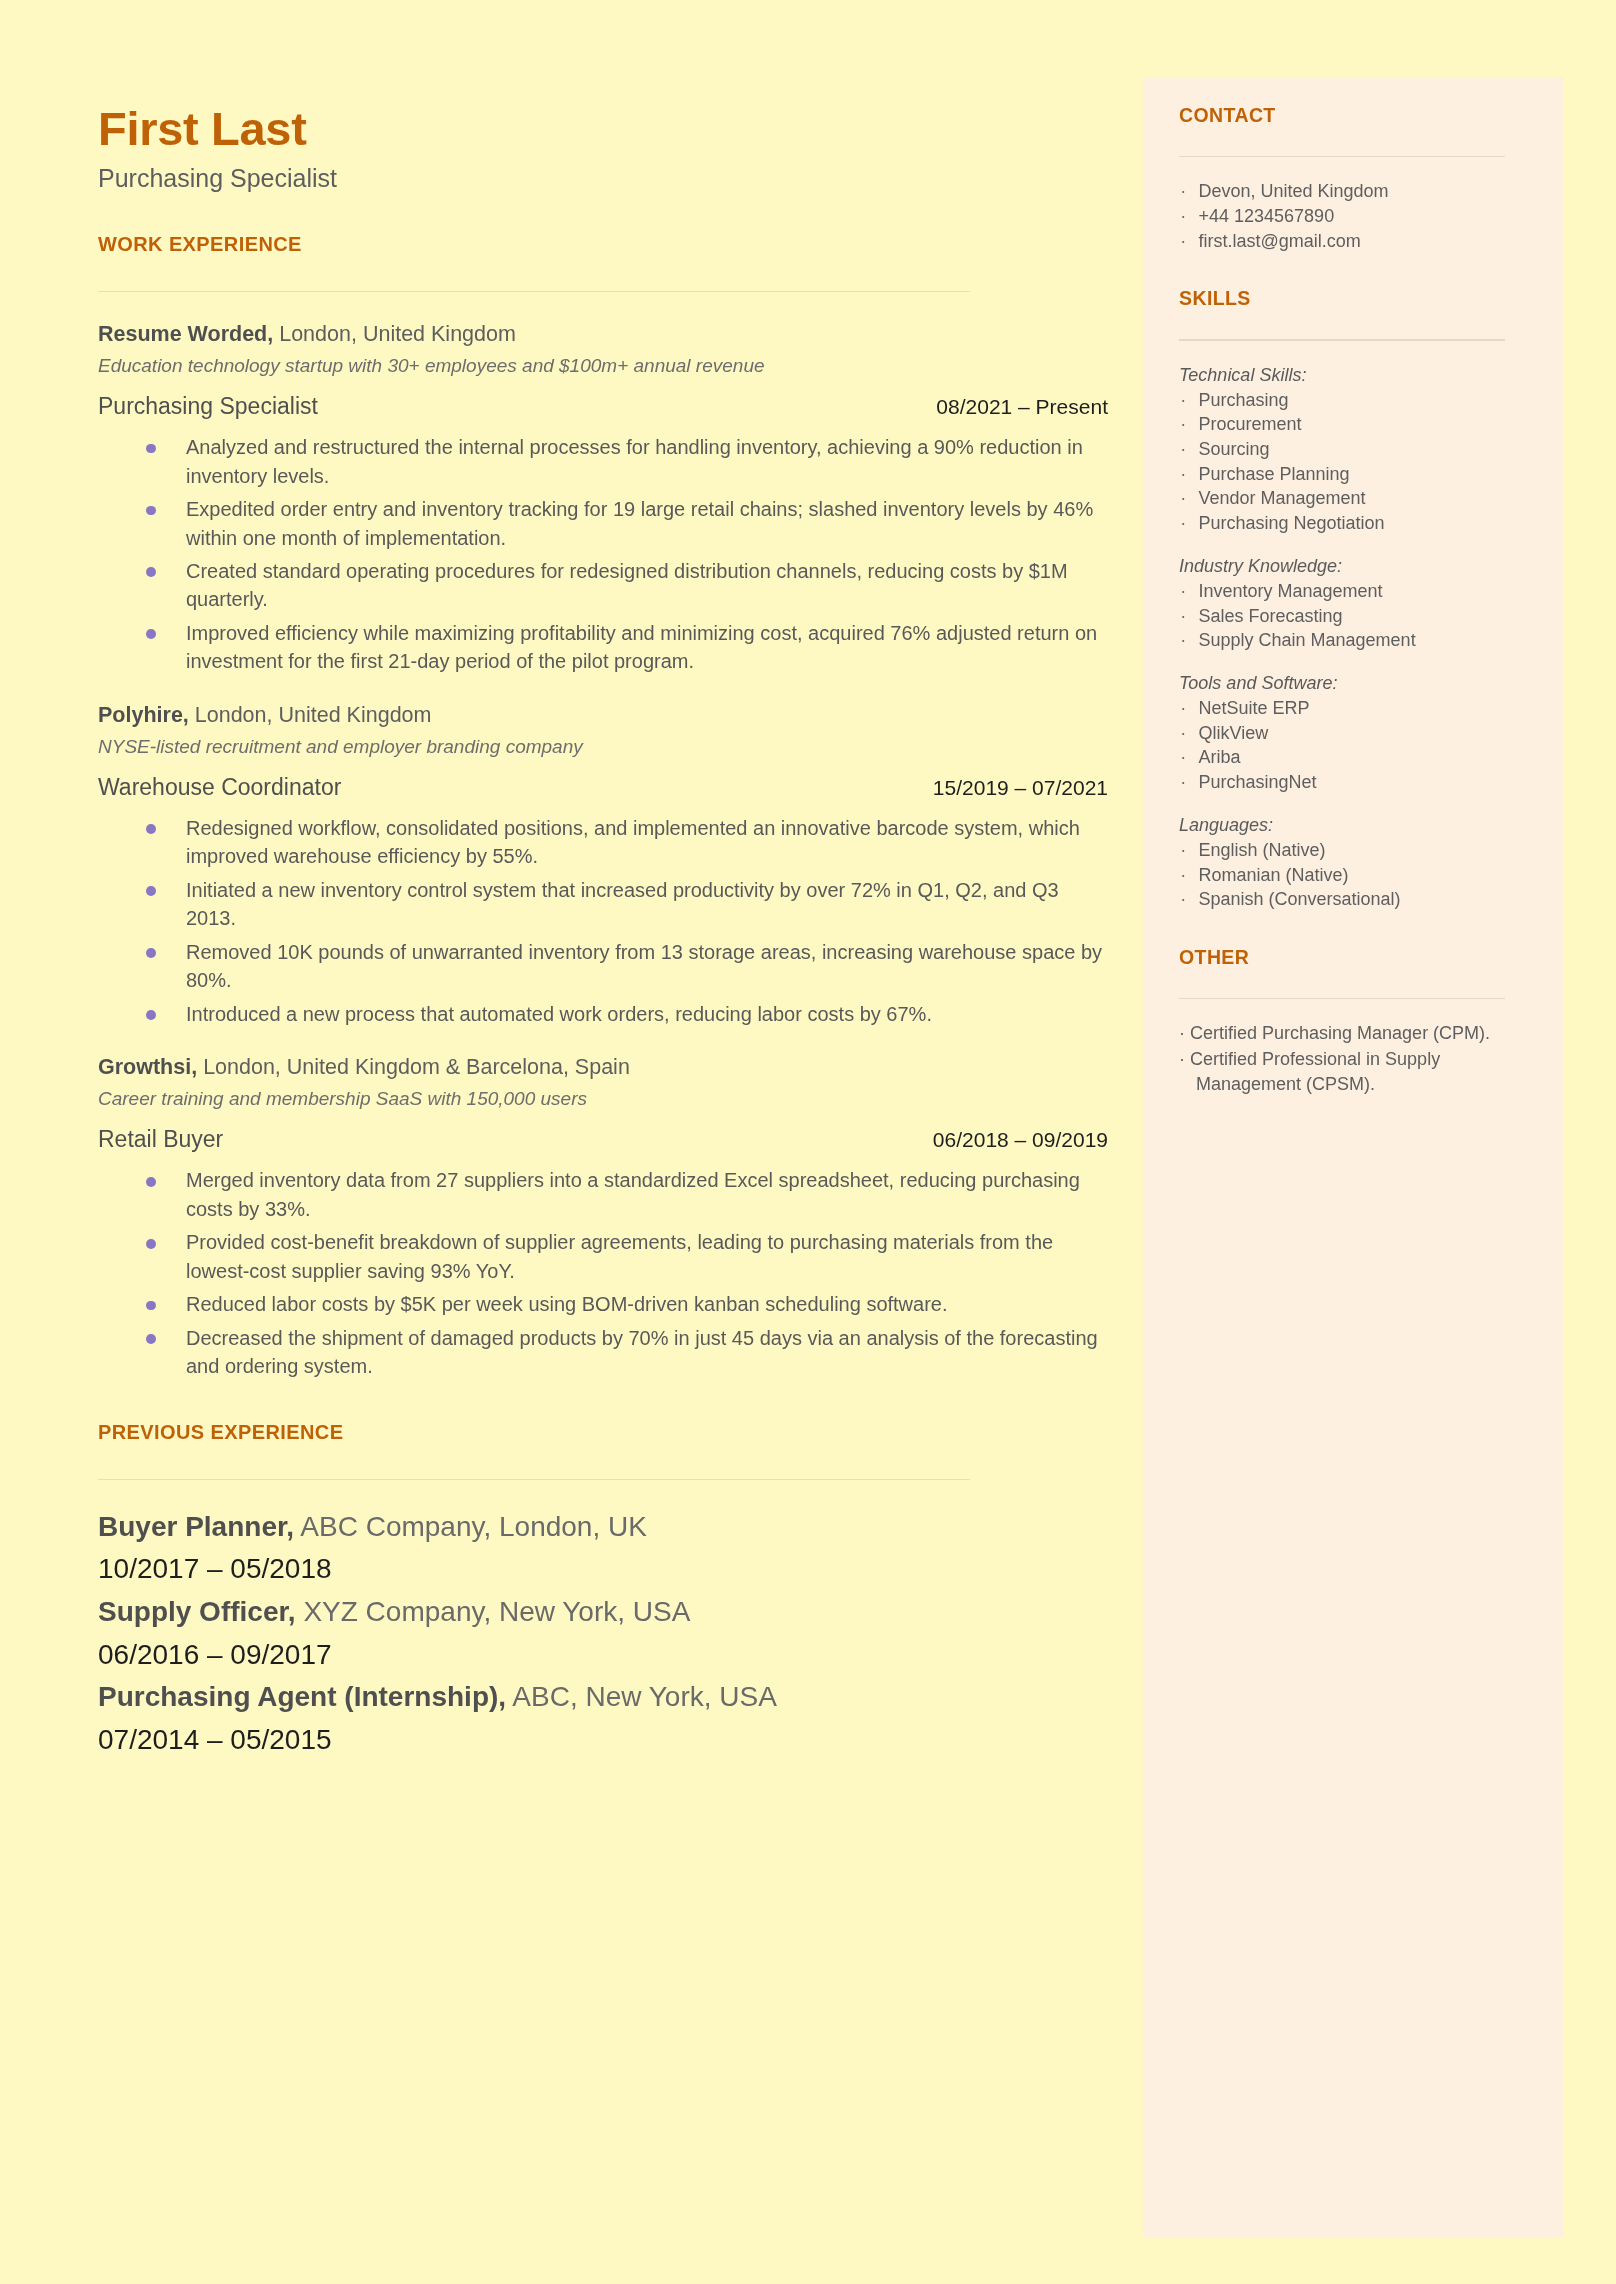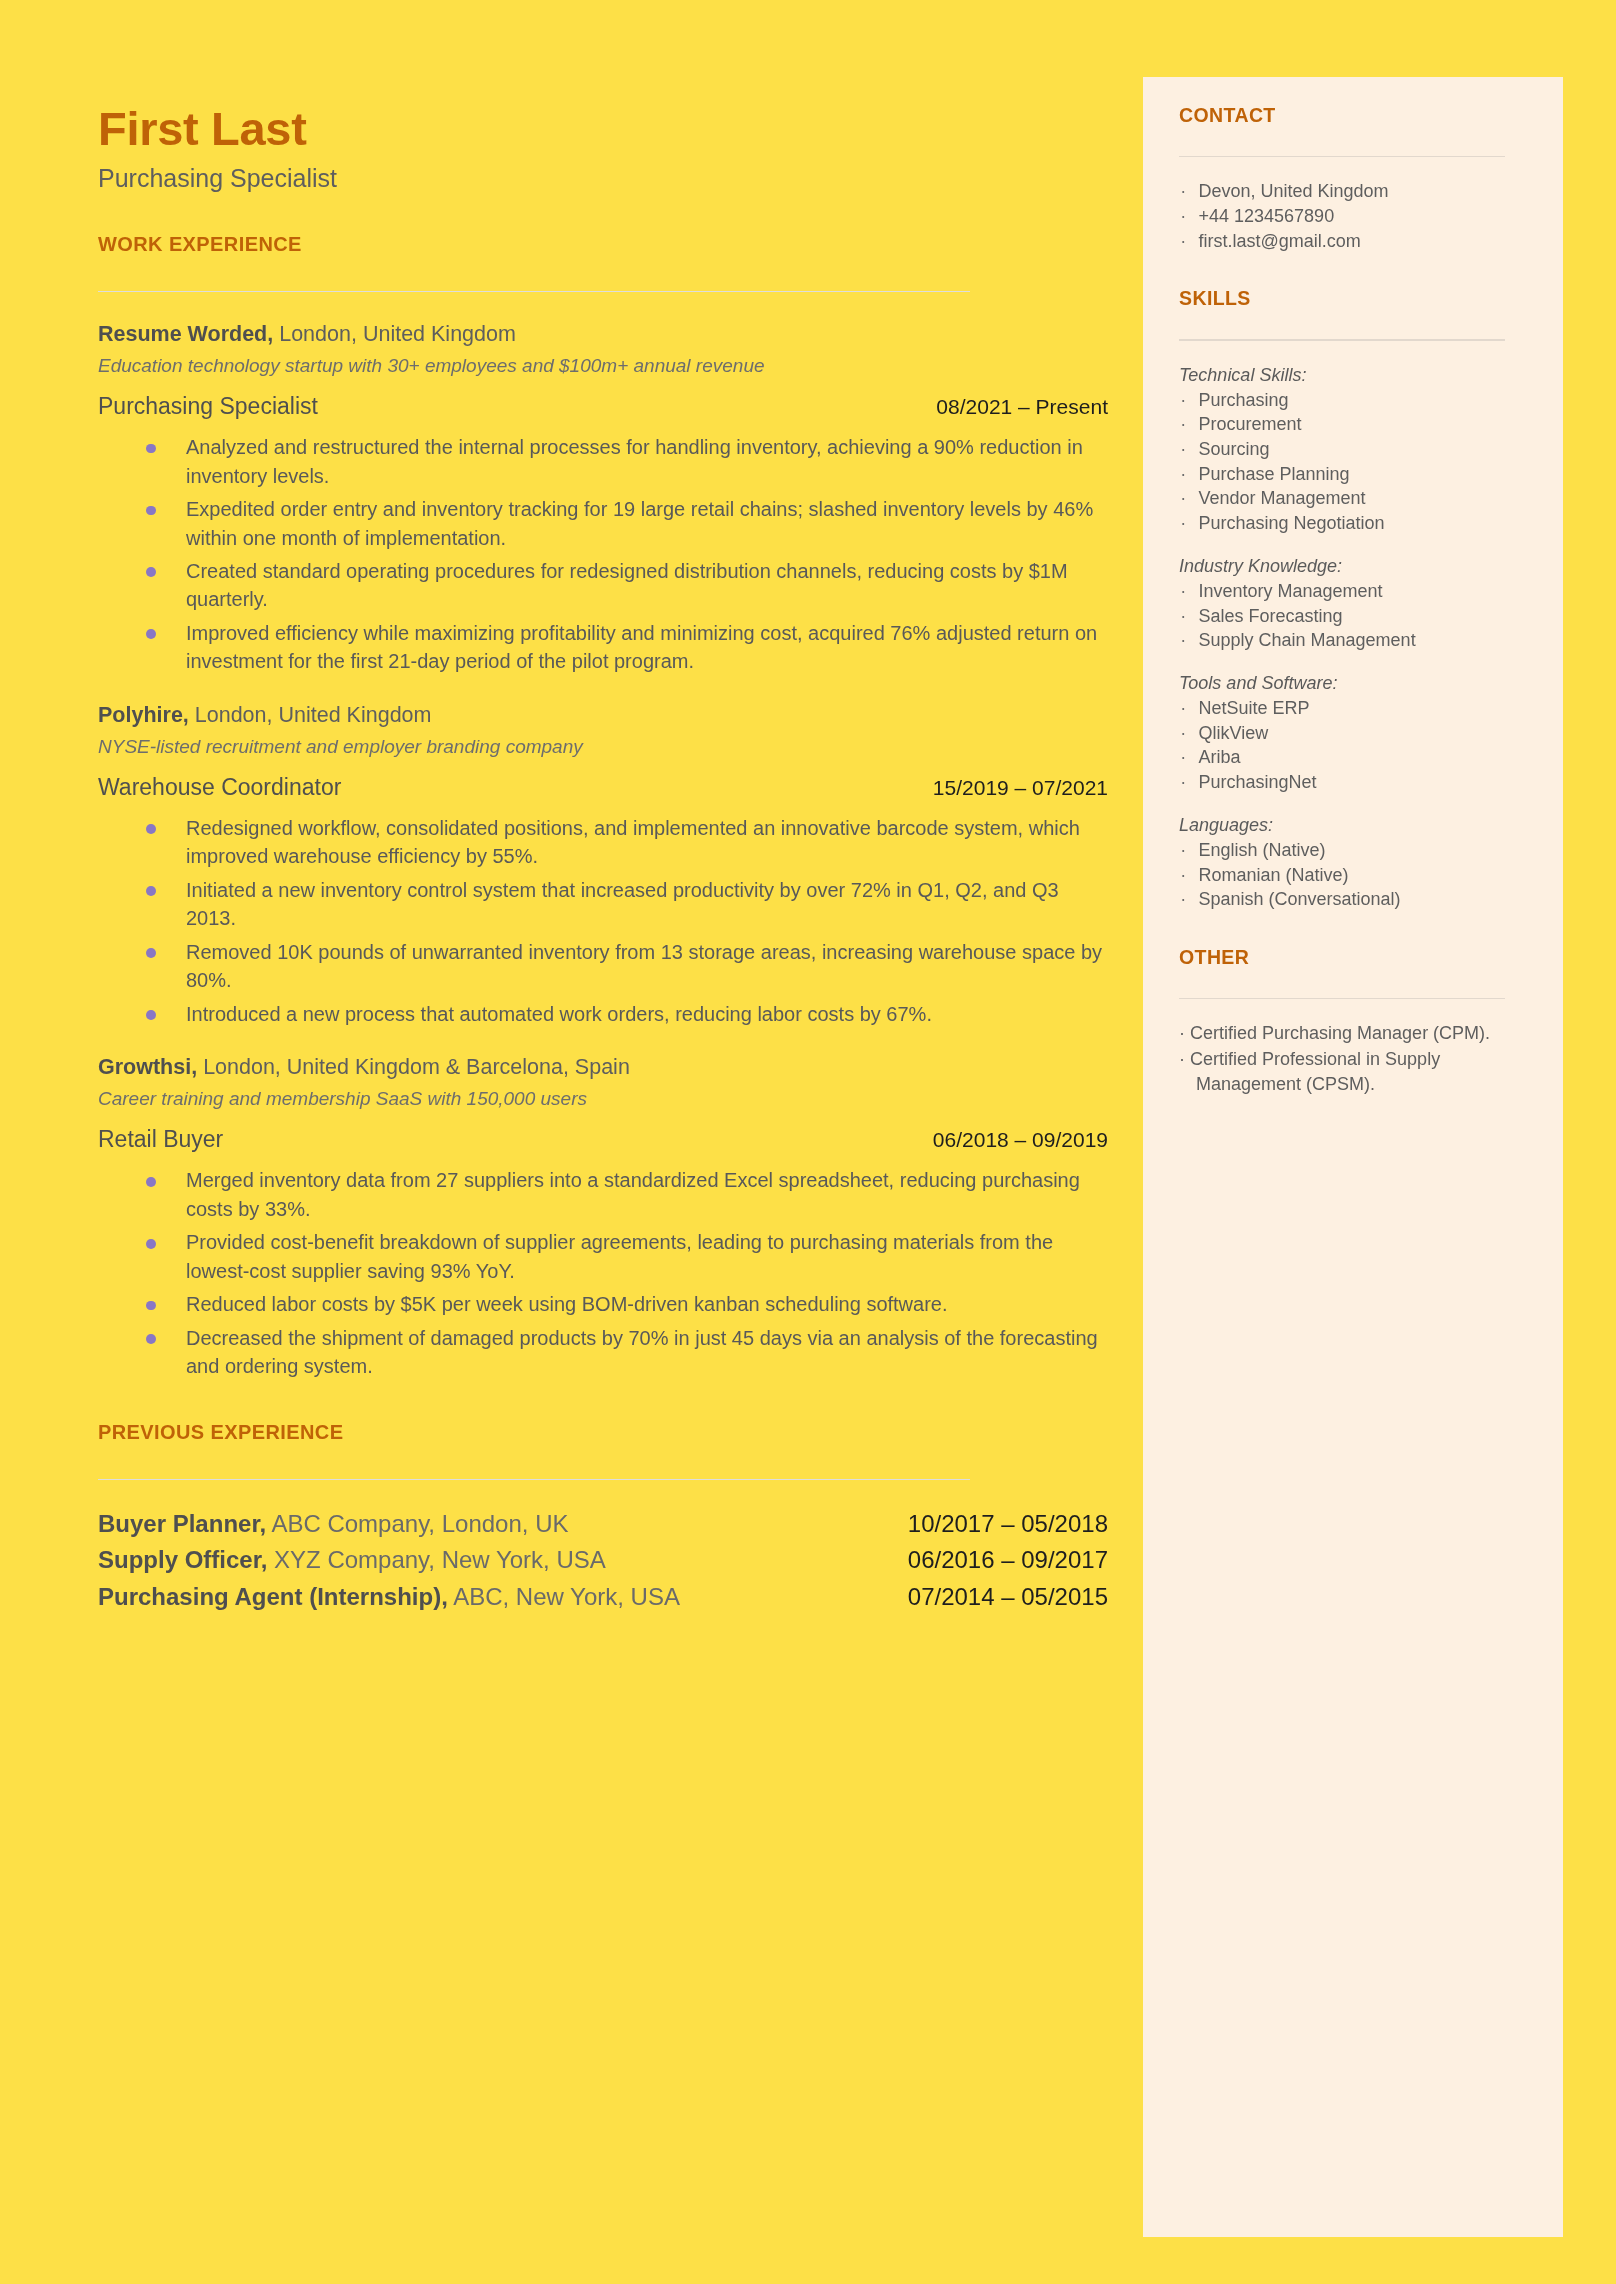--- a/index.html
+++ b/index.html
@@ -6,21 +6,21 @@
   html, body {
     width: 1617px;
     height: 2284px;
     background: #ffffff;
     font-family: "Liberation Sans", sans-serif;
   }
   .page {
     position: relative;
     width: 1617px;
     height: 2284px;
-    background: #fde047;
+    background: #fef9c3;
     overflow: hidden;
   }
 
   
   .sidebar {
     position: absolute;
     left: 1143px;
     top: 77px;
     width: 420px;
     height: 2160px;
@@ -125,23 +125,24 @@
     background: #8977c4;
   }
 
   
   .prev-list { margin-top: 26px; }
   .prev-row {
     display: flex;
     justify-content: space-between;
     align-items: baseline;
     width: 1010px;
-    font-size: 24px;
+    font-size: 28px;
     color: #6a6a6a;
     line-height: 1.52;
+    flex-direction: column;
   }
   .prev-row .prev-text b { font-weight: bold; color: #4f4f4f; }
   .prev-row .prev-dates {
     color: #1e1e1e;
     white-space: nowrap;
   }
 
   
   .sidebar .section-heading { font-size: 19.5px; }
   .sb-rule {

